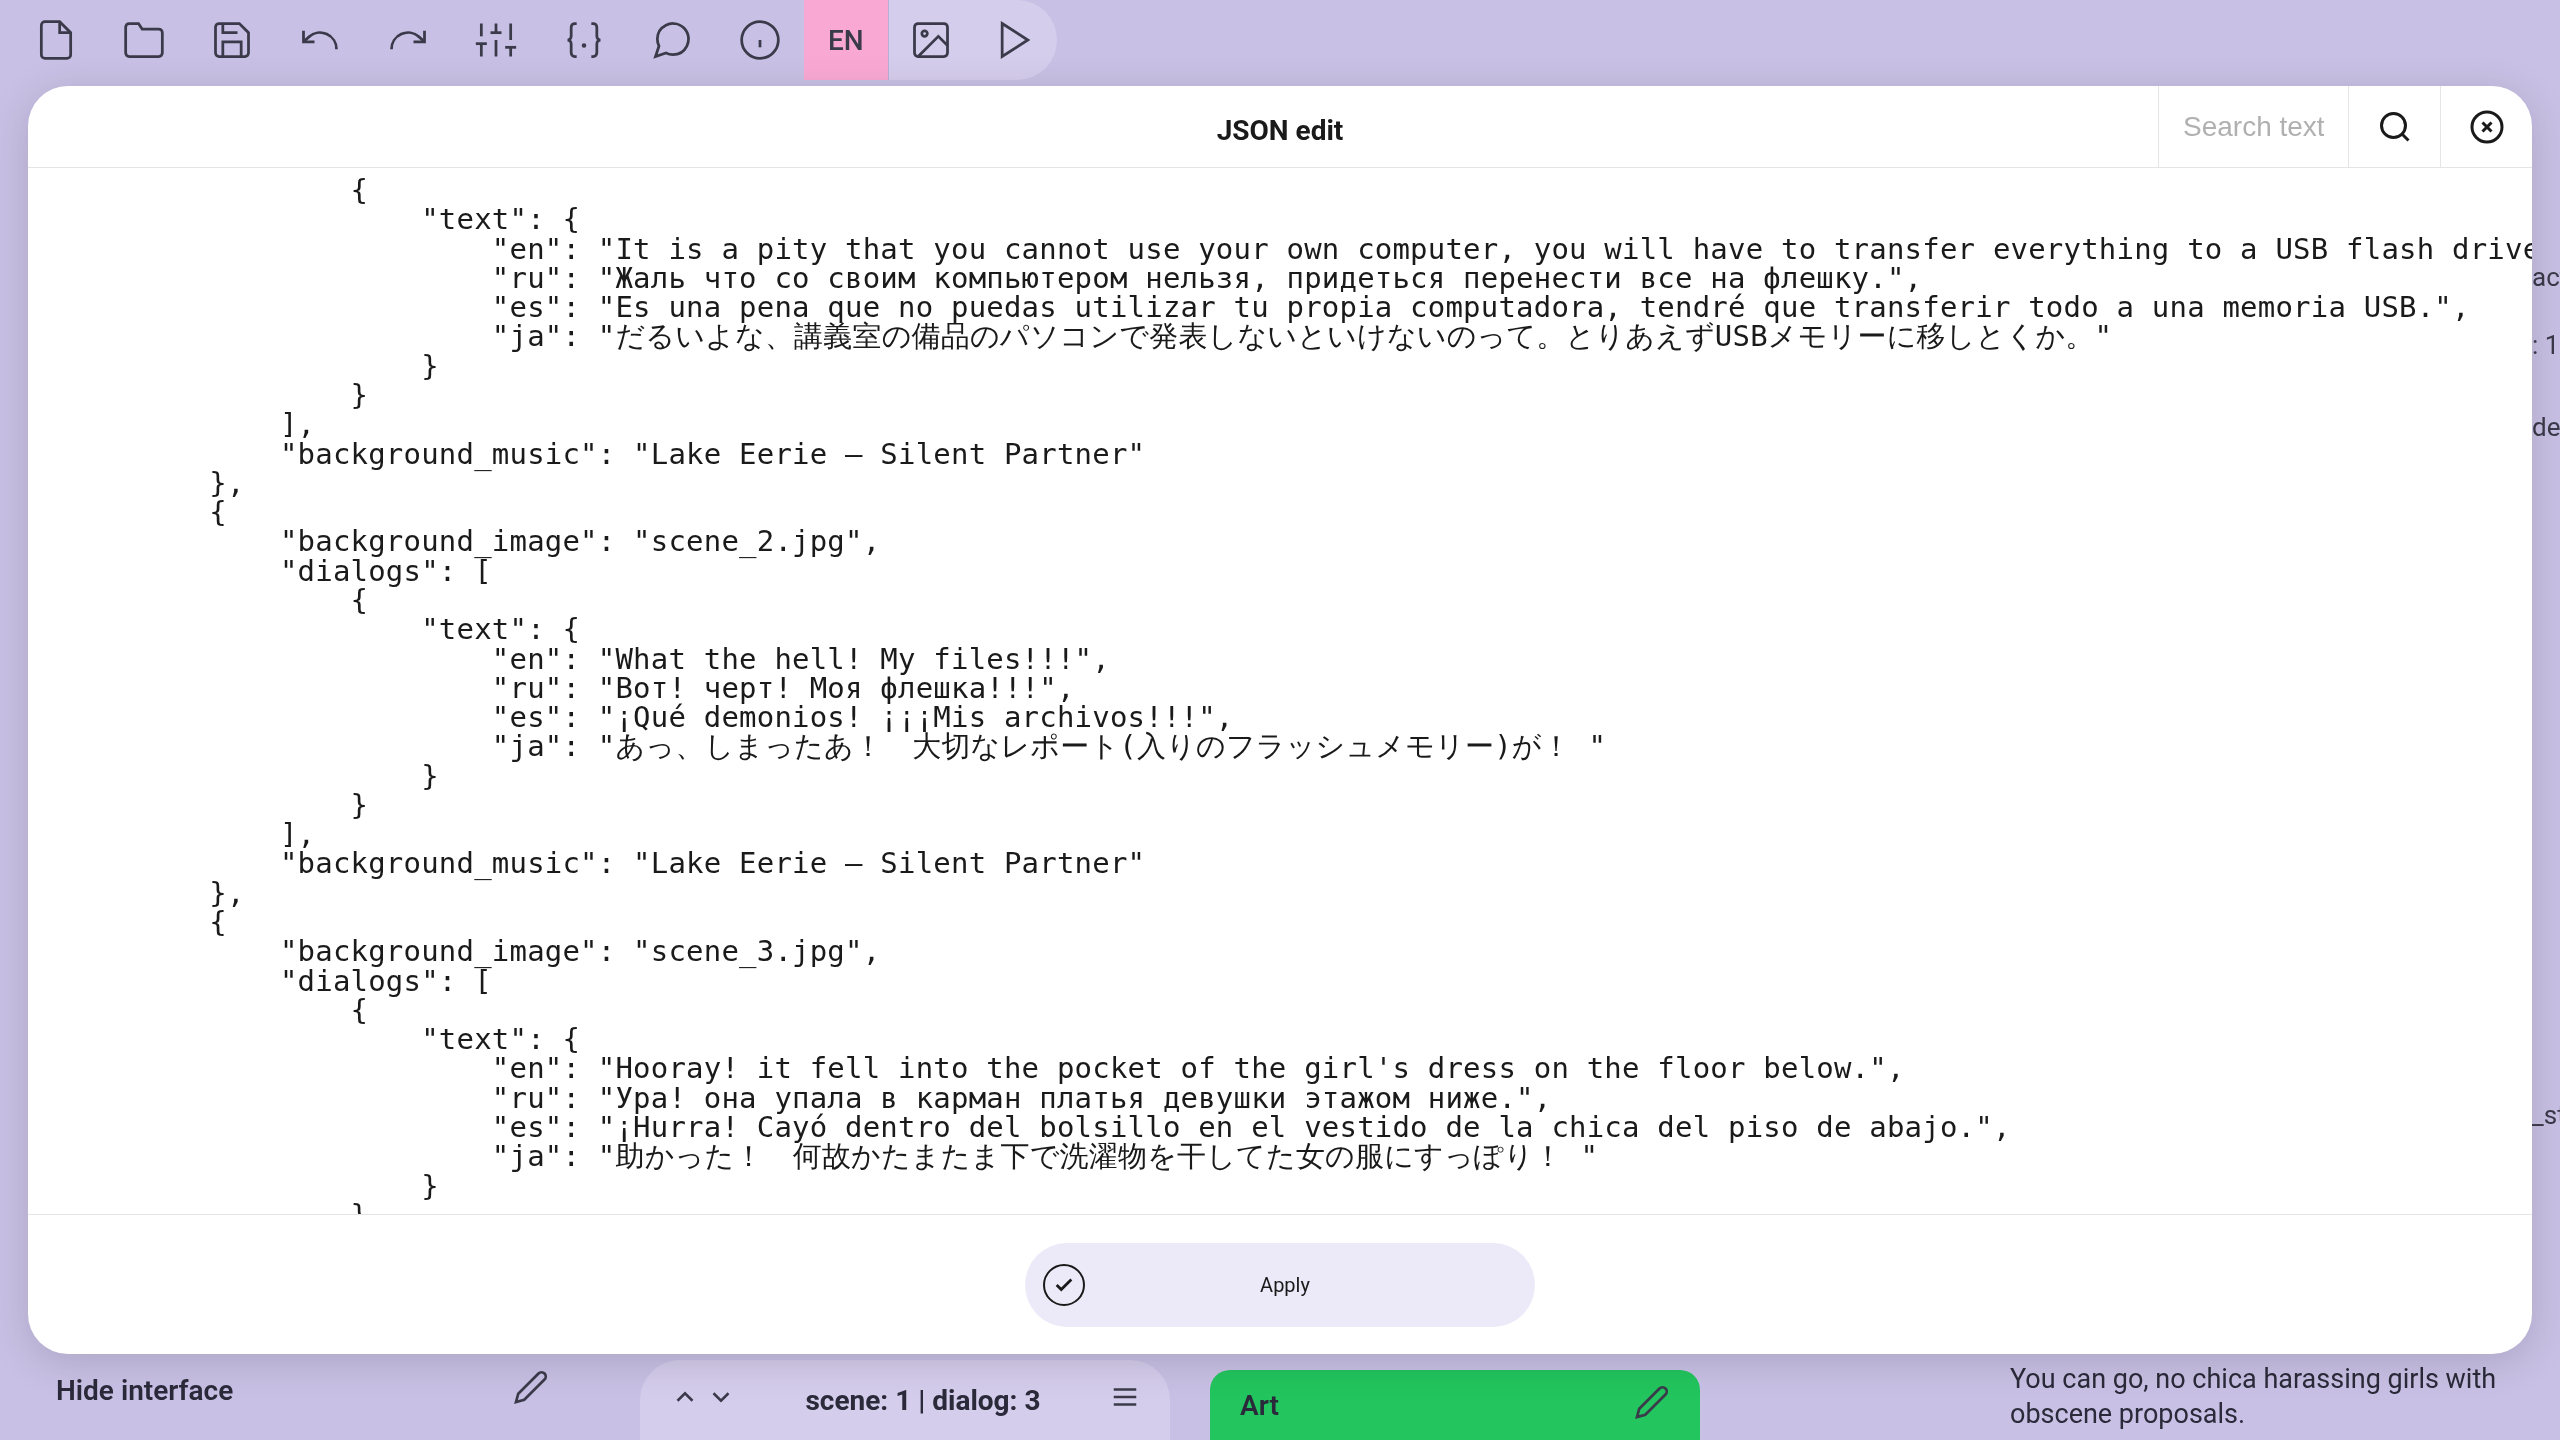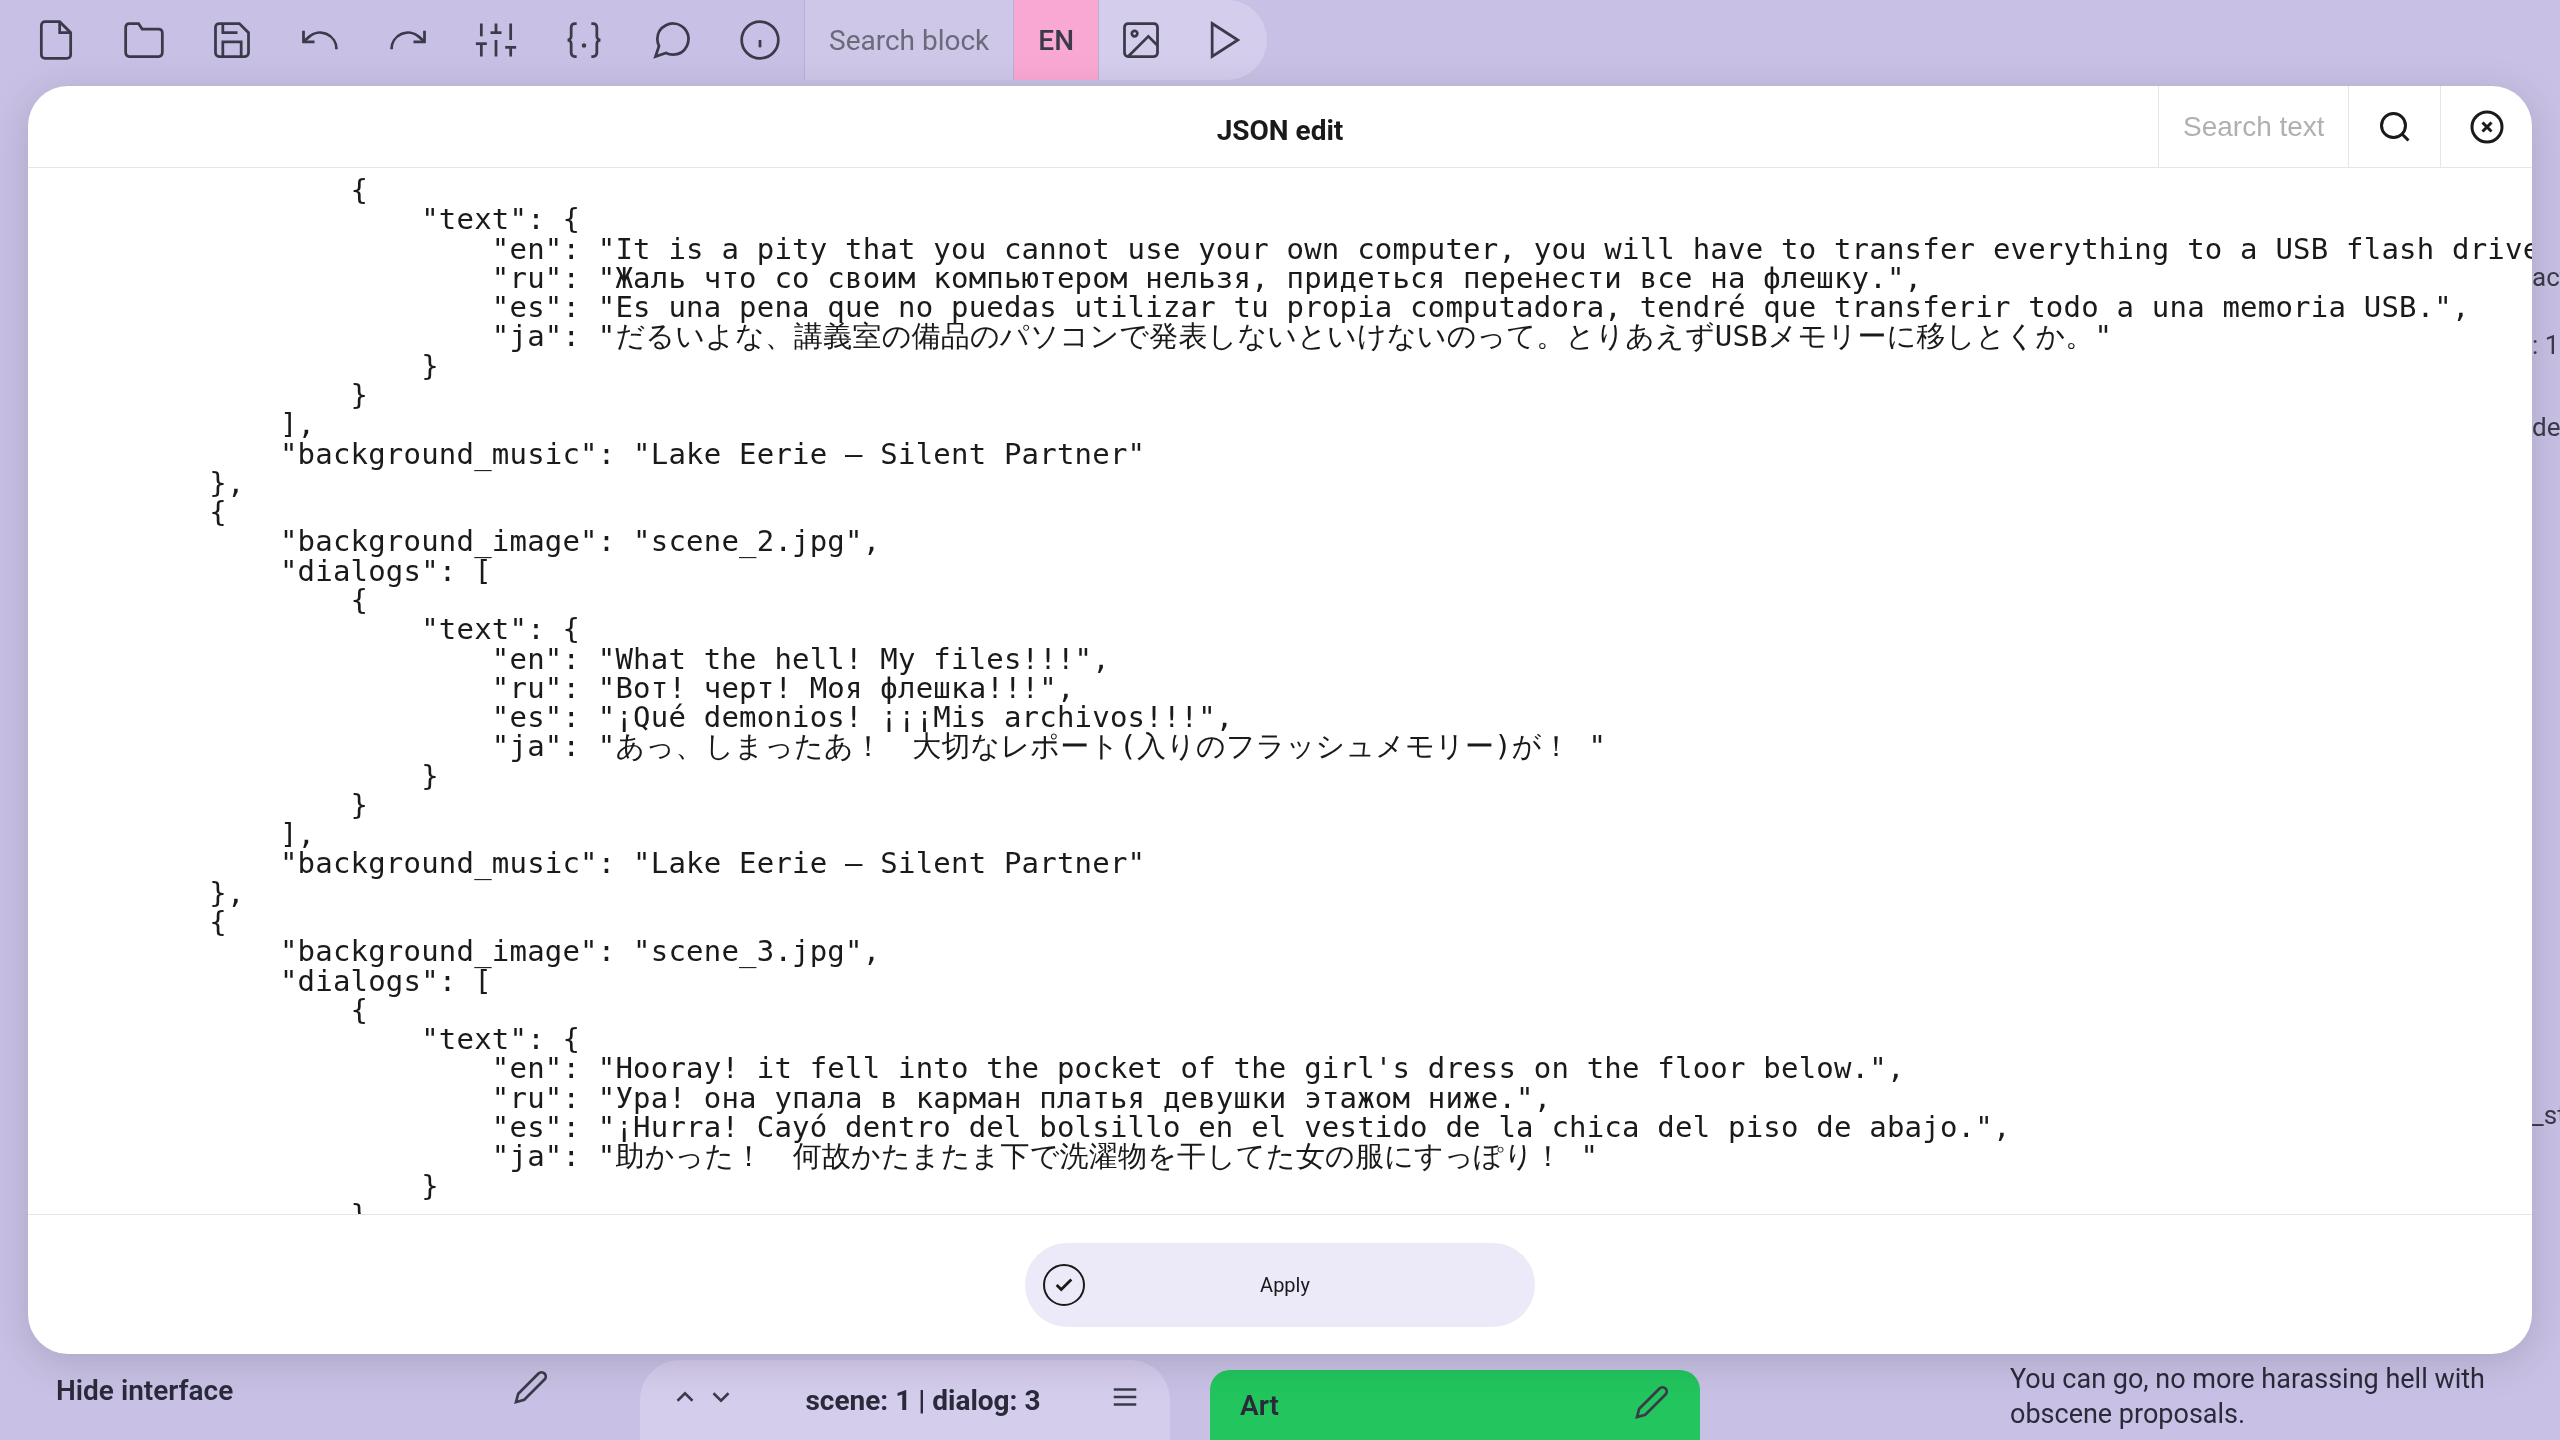--- a/index.html
+++ b/index.html
@@ -299,21 +299,20 @@
         <path d="M21 11.5a8.38 8.38 0 0 1-.9 3.8 8.5 8.5 0 0 1-7.6 4.7 8.38 8.38 0 0 1-3.8-.9L3 21l1.9-5.7a8.38 8.38 0 0 1-.9-3.8 8.5 8.5 0 0 1 4.7-7.6 8.38 8.38 0 0 1 3.8-.9h.5a8.48 8.48 0 0 1 8 8v.5z"></path>
       </svg>
   </div>
   <div class="toolbar-btn">
     <svg viewBox="0 0 24 24">
         <circle cx="12" cy="12" r="10"></circle>
         <line x1="12" y1="16" x2="12" y2="12"></line>
         <line x1="12" y1="8" x2="12.01" y2="8"></line>
       </svg>
   </div>
-  <div class="search-block">Search block</div>
   <div class="lang-btn">EN</div>
   <div class="toolbar-right-group">
     <div class="toolbar-btn">
       <svg viewBox="0 0 24 24">
           <rect x="3" y="3" width="18" height="18" rx="2" ry="2"></rect>
           <circle cx="8.5" cy="8.5" r="1.5"></circle>
           <polyline points="21 15 16 10 5 21"></polyline>
         </svg>
     </div>
     <div class="toolbar-btn">
@@ -353,21 +352,21 @@
       </svg></span>
 </div>
 
 <div class="art-card">
   <span>Art</span>
   <span class="pencil-icon"><svg viewBox="0 0 24 24">
         <path d="M17 3a2.828 2.828 0 1 1 4 4L7.5 20.5 2 22l1.5-5.5L17 3z"></path>
       </svg></span>
 </div>
 
-<div class="right-text-card">You can go, no more harassing hell with obscene proposals.</div>
+<div class="right-text-card">You can go, no chica harassing girls with obscene proposals.</div>
 
 <div class="modal">
   <div class="modal-header">
     <div class="modal-title">JSON edit</div>
     <div class="modal-header-right">
       <input class="search-text-input" placeholder="Search text" style="">
       <div class="modal-icon-btn">
         <svg viewBox="0 0 24 24">
             <circle cx="11" cy="11" r="8"></circle>
             <line x1="21" y1="21" x2="16.65" y2="16.65"></line>

